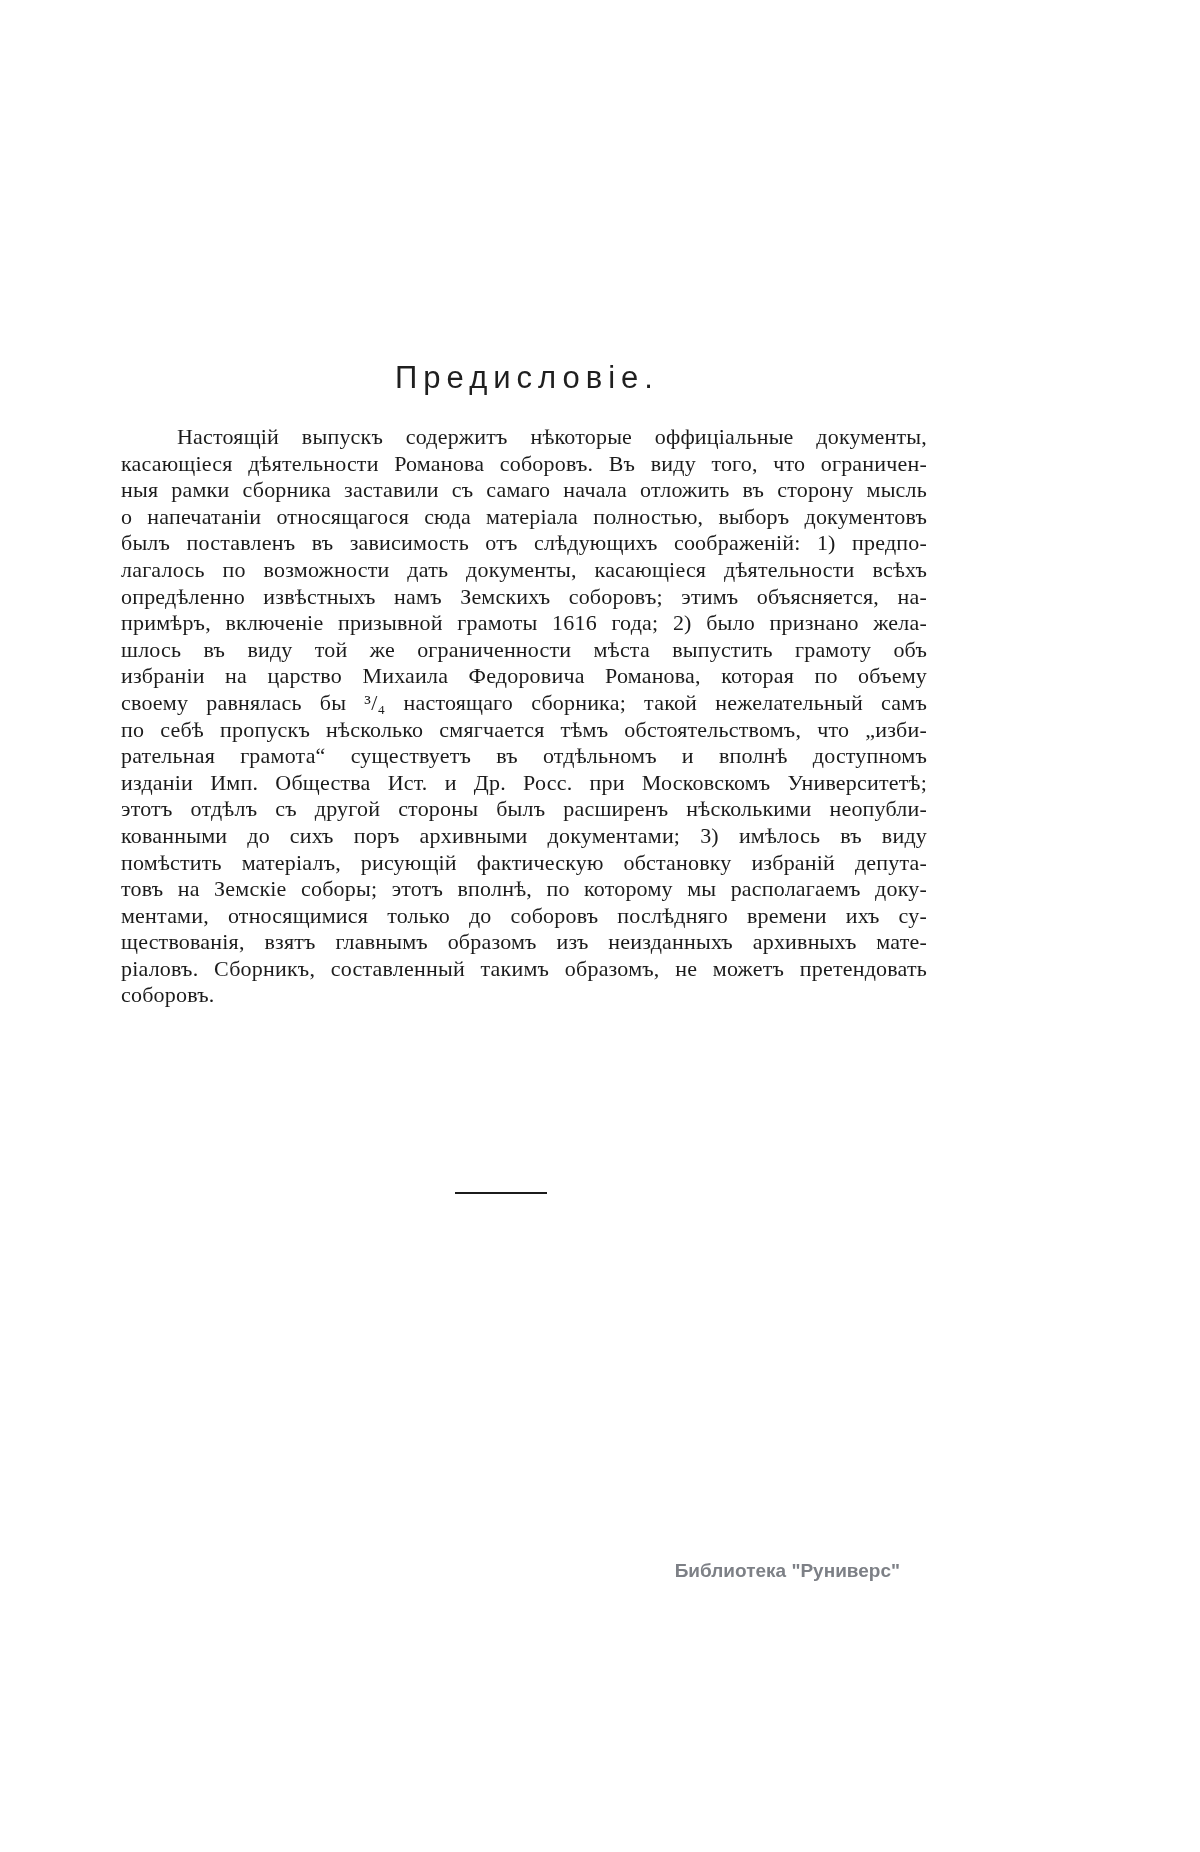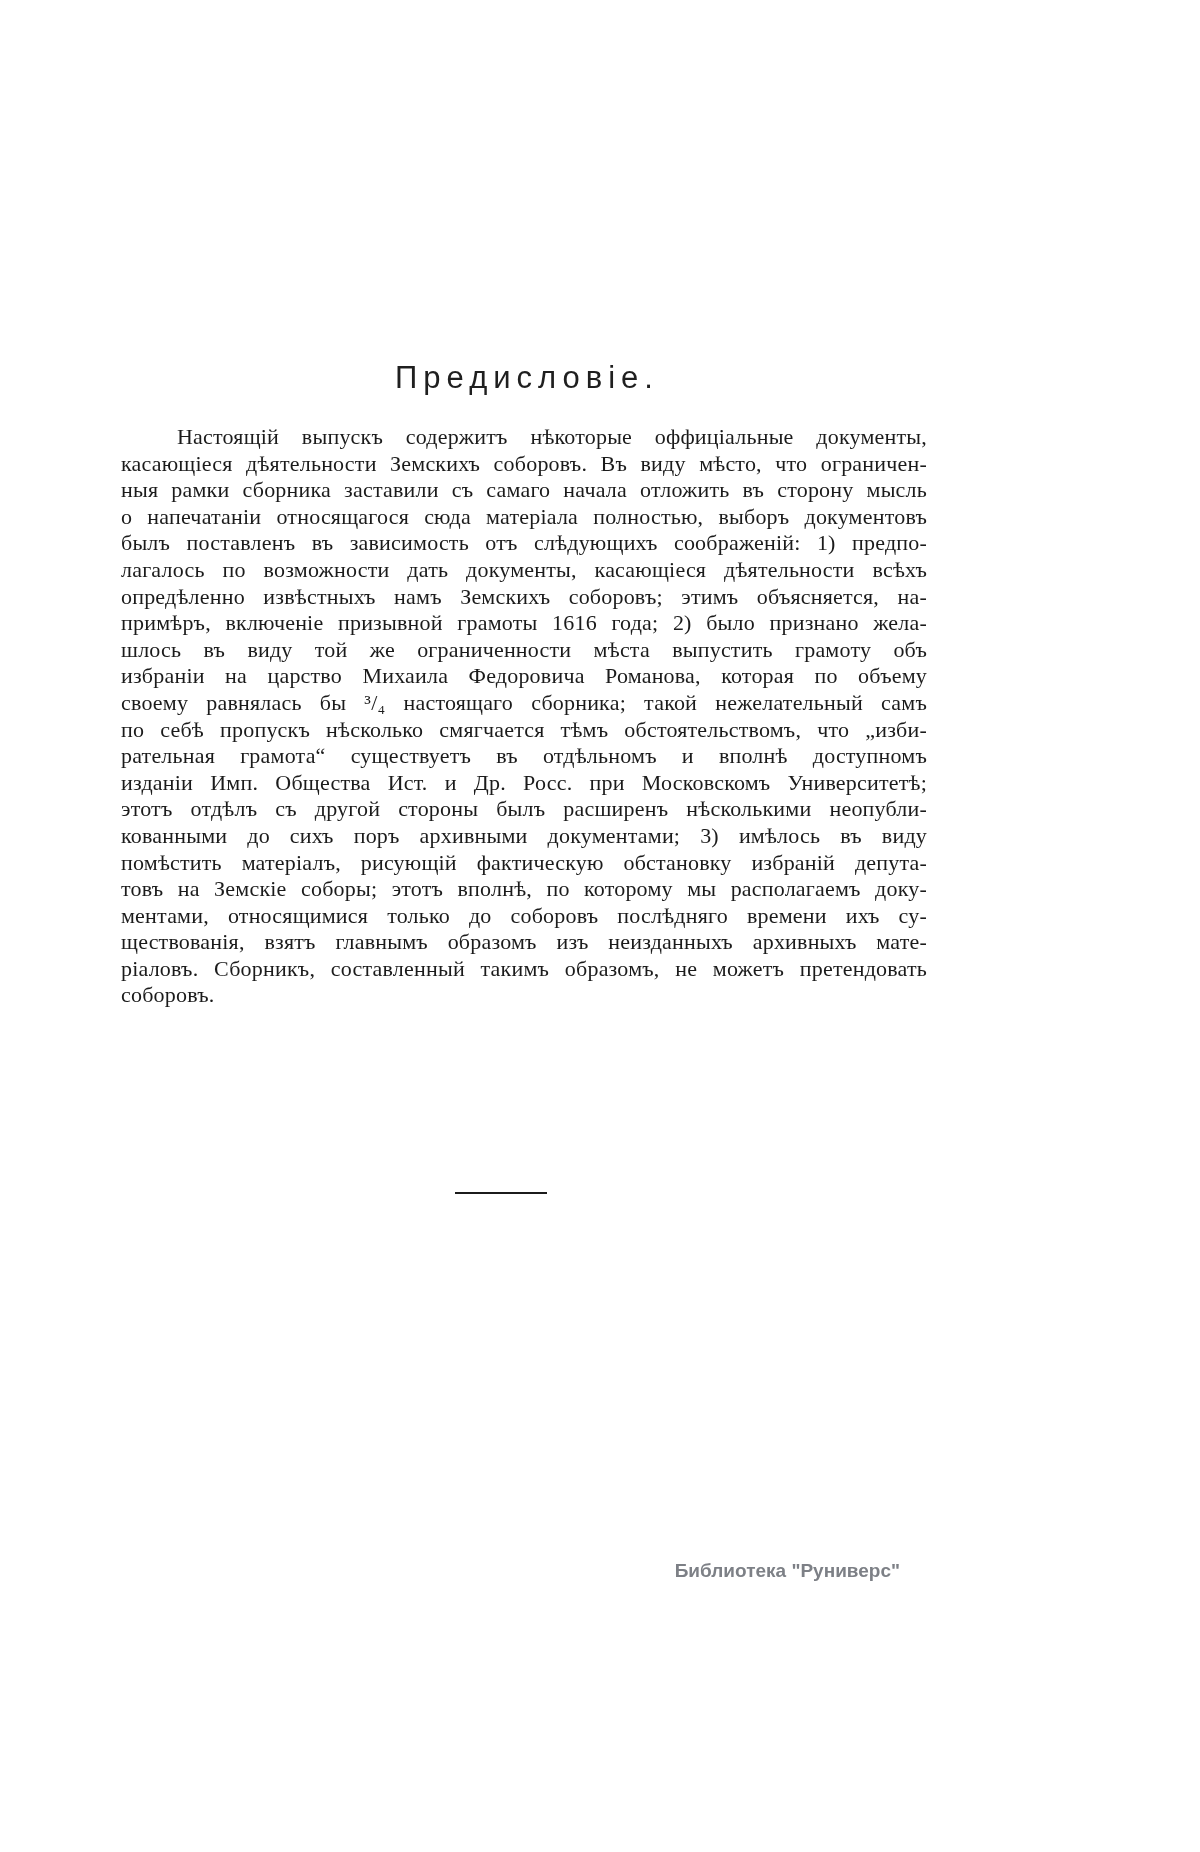--- a/index.html
+++ b/index.html
@@ -68,21 +68,21 @@
   }
 </style>
 </head>
 <body>
 
 <div class="page">
   <h1 class="title">Предисловіе.</h1>
 
   <div class="text-block">
       <div class="line first">Настоящій выпускъ содержитъ нѣкоторые оффиціальные документы,</div>
-      <div class="line">касающіеся дѣятельности Земскихъ соборовъ. Въ виду мѣсто, что ограничен-</div>
+      <div class="line">касающіеся дѣятельности Романова соборовъ. Въ виду того, что ограничен-</div>
       <div class="line">ныя рамки сборника заставили съ самаго начала отложить въ сторону мысль</div>
       <div class="line">о напечатаніи относящагося сюда матеріала полностью, выборъ документовъ</div>
       <div class="line">былъ поставленъ въ зависимость отъ слѣдующихъ соображеній: 1) предпо-</div>
       <div class="line">лагалось по возможности дать документы, касающіеся дѣятельности всѣхъ</div>
       <div class="line">опредѣленно извѣстныхъ намъ Земскихъ соборовъ; этимъ объясняется, на-</div>
       <div class="line">примѣръ, включеніе призывной грамоты 1616 года; 2) было признано жела-</div>
       <div class="line">шлось въ виду той же ограниченности мѣста выпустить грамоту объ</div>
       <div class="line">избраніи на царство Михаила Федоровича Романова, которая по объему</div>
       <div class="line">своему равнялась бы ³/₄ настоящаго сборника; такой нежелательный самъ</div>
       <div class="line">по себѣ пропускъ нѣсколько смягчается тѣмъ обстоятельствомъ, что „изби-</div>

